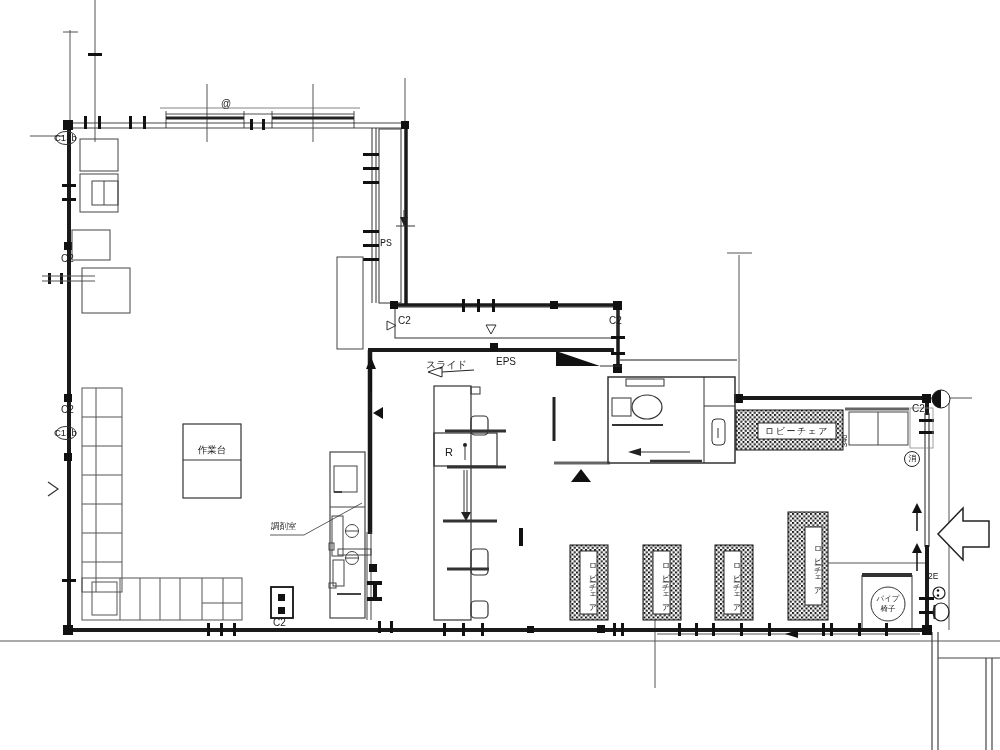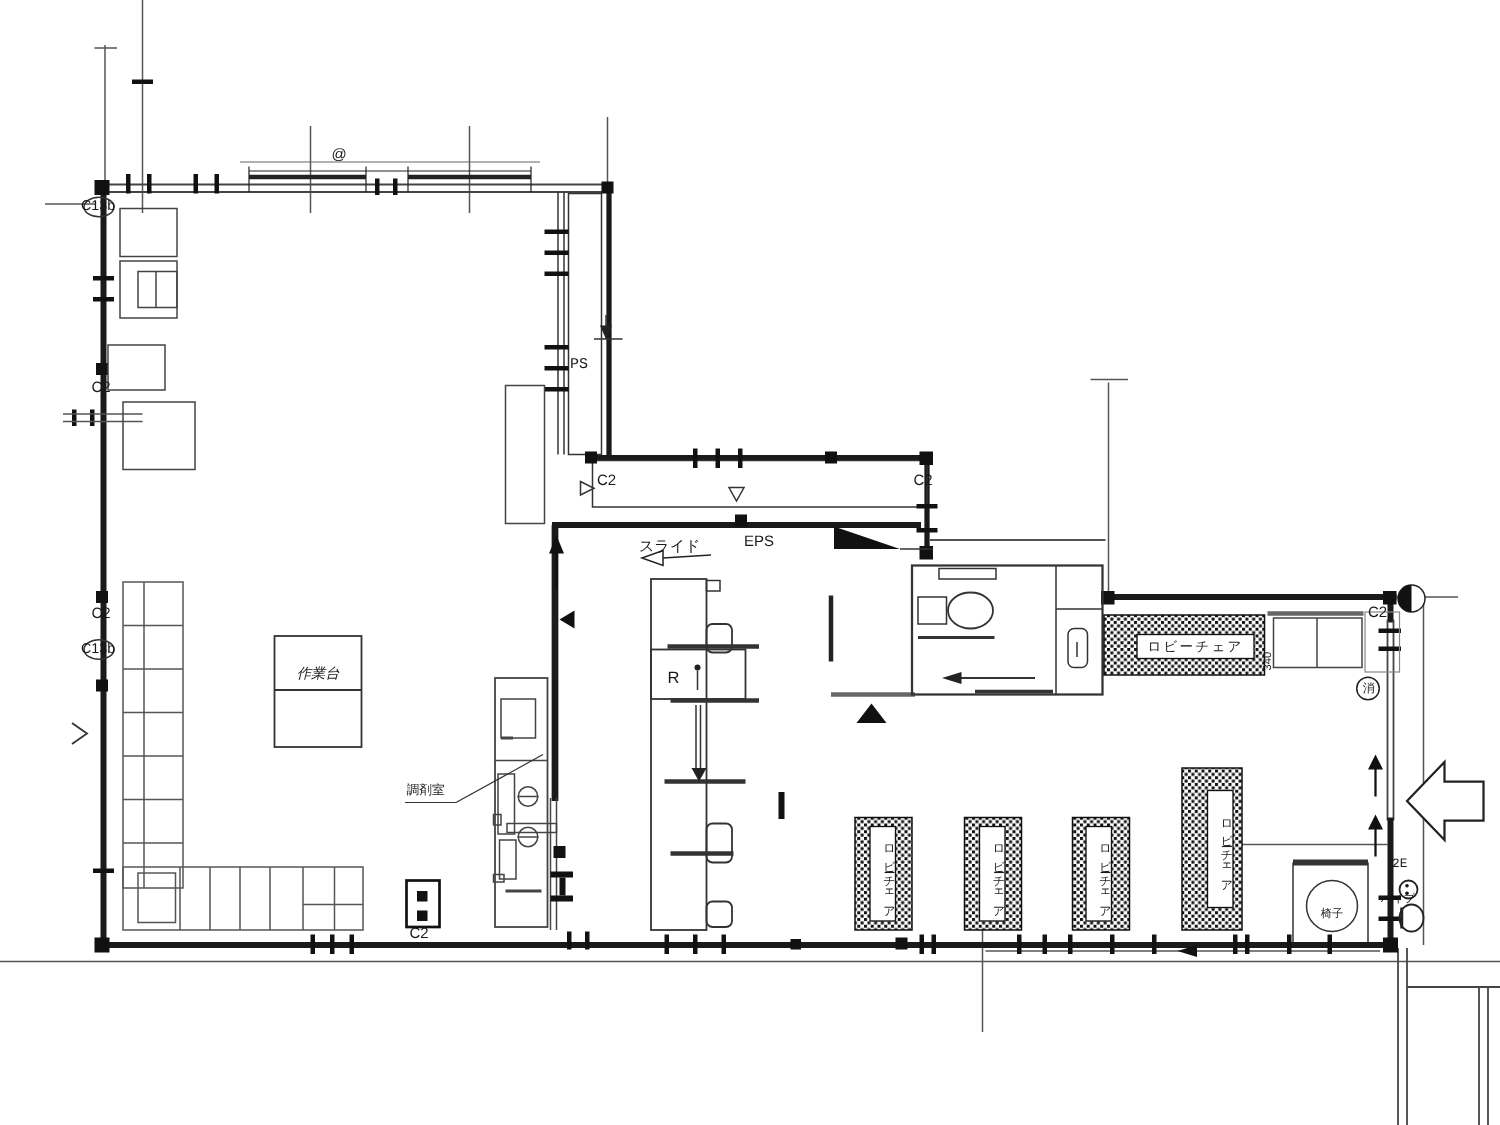--- a/index.html
+++ b/index.html
@@ -355,29 +355,29 @@
 <div class="lbl" style="left:221px;top:99px;font-size:10px;">@</div>
 <div class="lbl" style="left:54px;top:133px;font-size:9.5px;">C13b</div>
 <div class="lbl" style="left:61px;top:254px;font-size:10px;">C2</div>
 <div class="lbl" style="left:380px;top:239px;font-size:10px;font-family:Liberation Mono, monospace;">PS</div>
 <div class="lbl" style="left:398px;top:316px;font-size:10px;">C2</div>
 <div class="lbl" style="left:496px;top:317px;font-size:10px;margin-top:40px;">EPS</div>
 <div class="lbl" style="left:609px;top:316px;font-size:10px;">C2</div>
 <div class="lbl" style="left:426px;top:360px;font-size:10px;">スライド</div>
 <div class="lbl" style="left:61px;top:405px;font-size:10px;">C2</div>
 <div class="lbl" style="left:54px;top:428px;font-size:9.5px;">C13b</div>
-<div class="lbl ctr" style="left:185px;top:445px;width:54px;font-size:9.5px;font-style:italic;">作業台</div>
+<div class="lbl ctr" style="left:185px;top:445px;width:54px;font-size:9.5px;">作業台</div>
 <div class="lbl" style="left:445px;top:447px;font-size:11px;">R</div>
 <div class="lbl" style="left:271px;top:522px;font-size:8.5px;text-align:center;">調剤室</div>
 <div class="lbl ctr" style="left:759px;top:427px;width:76px;font-size:9px;letter-spacing:1.5px;">ロビーチェア</div>
 <div class="lbl rot" style="left:841px;top:447px;font-size:7.5px;">340</div>
 <div class="lbl ctr" style="left:906px;top:455px;width:13px;font-size:8px;">消</div>
 <div class="lbl" style="left:912px;top:404px;font-size:10px;">C2</div>
 <div class="vlbl" style="left:581px;top:554px;width:15px;height:58px;font-size:8px;">ロビーチェア</div>
 <div class="vlbl" style="left:654px;top:554px;width:15px;height:58px;font-size:8px;">ロビーチェア</div>
 <div class="vlbl" style="left:725px;top:554px;width:15px;height:58px;font-size:8px;">ロビーチェア</div>
 <div class="vlbl" style="left:806px;top:530px;width:15px;height:72px;font-size:8px;">ロビーチェア</div>
-<div class="lbl" style="left:928px;top:572px;font-size:8.5px;font-family:Liberation Mono, monospace;">2E</div>
-<div class="lbl ctr" style="left:870px;top:595px;width:36px;font-size:7.5px;margin-left:44px;">パイプ</div>
+<div class="lbl" style="left:928px;top:572px;font-size:8.5px;">2E</div>
+<div class="lbl ctr" style="left:870px;top:595px;width:36px;font-size:7.5px;">パイプ</div>
 <div class="lbl ctr" style="left:870px;top:605px;width:36px;font-size:7.5px;">椅子</div>
 <div class="lbl" style="left:273px;top:618px;font-size:10px;">C2</div>
 
 </div>
 
 </body></html>

